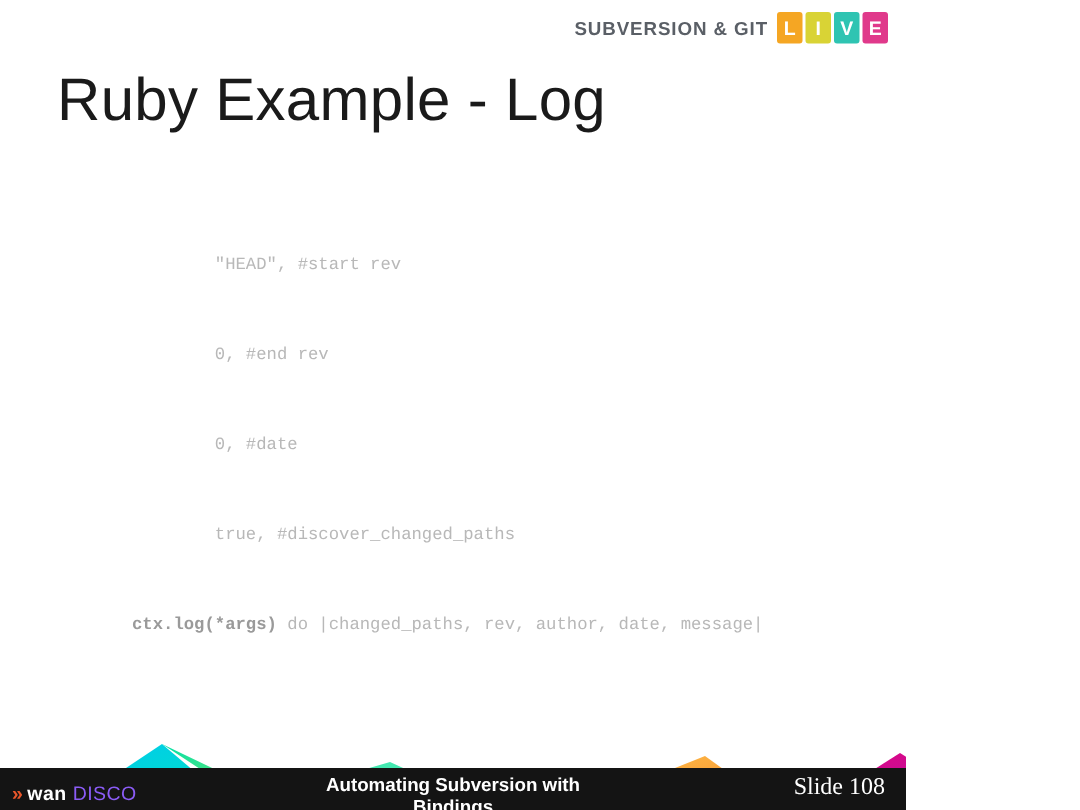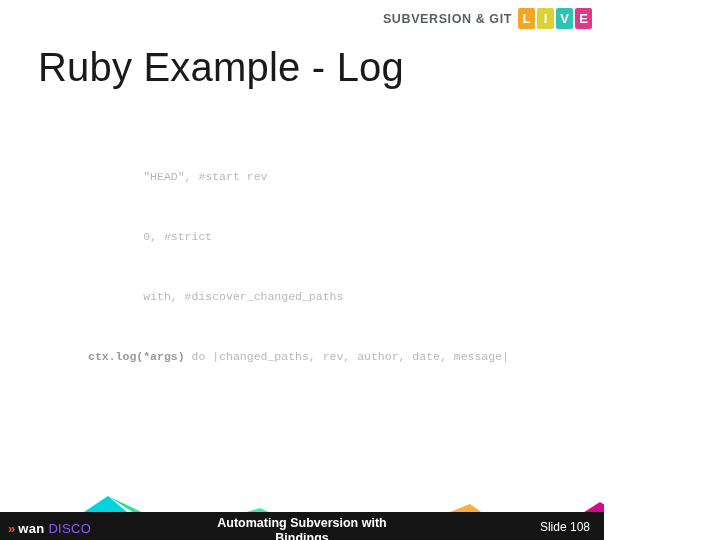--- a/index.html
+++ b/index.html
@@ -142,22 +142,22 @@
     font-size: 12.5px;
     font-weight: bold;
     font-family: "Liberation Sans", sans-serif;
     line-height: 15px;
   }
   .slide-number {
     position: absolute;
     right: 14px;
     bottom: 6px;
     color: #ffffff;
-    font-size: 12px;
-    font-family: Liberation Sans, sans-serif;
+    font-size: 16px;
+    font-family: Liberation Serif, serif;
   }
 </style>
 </head>
 <body>
 
 <div class="slide">
 
   <div class="logo-top">
     <div class="svn-git">SUBVERSION &amp; GIT</div>
     <div class="live-blocks">
@@ -165,22 +165,23 @@
       <span class="lb-i">I</span>
       <span class="lb-v">V</span>
       <span class="lb-e">E</span>
     </div>
   </div>
 
   <div class="title">Ruby Example - Log</div>
 
   <div class="code">
     <div class="code-line">        "HEAD", #start rev</div>
-    <div class="code-line">        0, #strict</div>
-    <div class="code-line">        with, #discover_changed_paths</div>
+    <div class="code-line">        0, #end rev</div>
+    <div class="code-line">        0, #date</div>
+    <div class="code-line">        true, #discover_changed_paths</div>
     <div class="code-line"><span class="bold">ctx.log(*args)</span><span> do |changed_paths, rev, author, date, message|</span></div>
     
     
     
   </div>
 
   <div class="band">
     <svg width="720" height="72" viewBox="0 0 720 72" xmlns="http://www.w3.org/2000/svg">
       <defs>
         <linearGradient id="gCyan" x1="0" y1="0" x2="1" y2="1">

